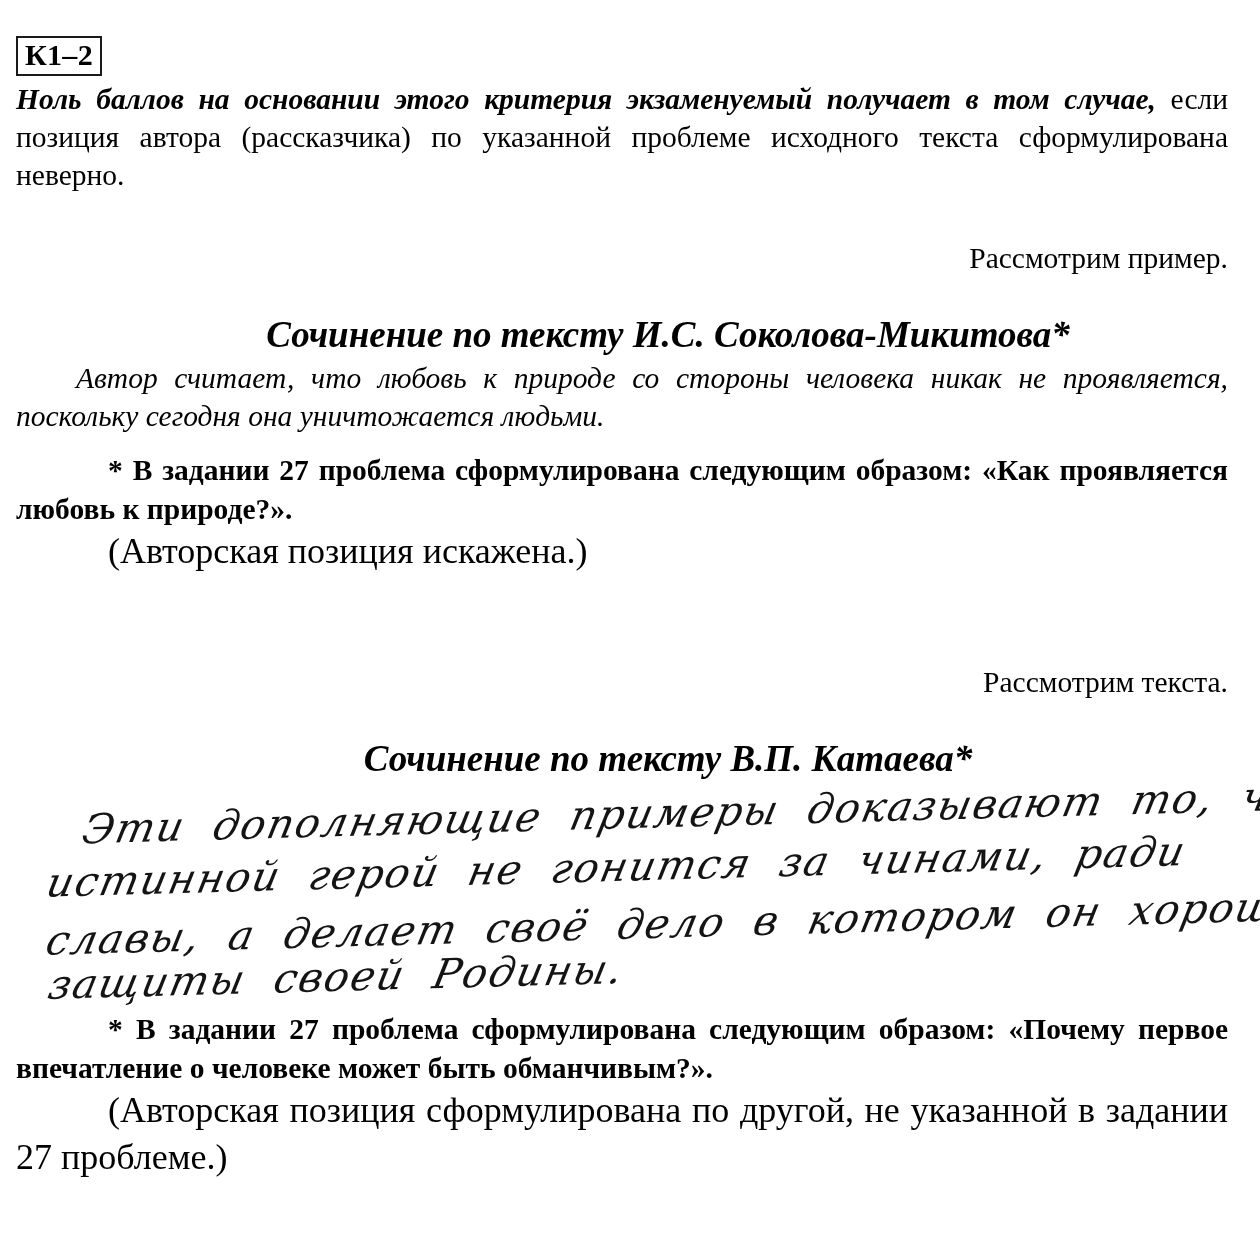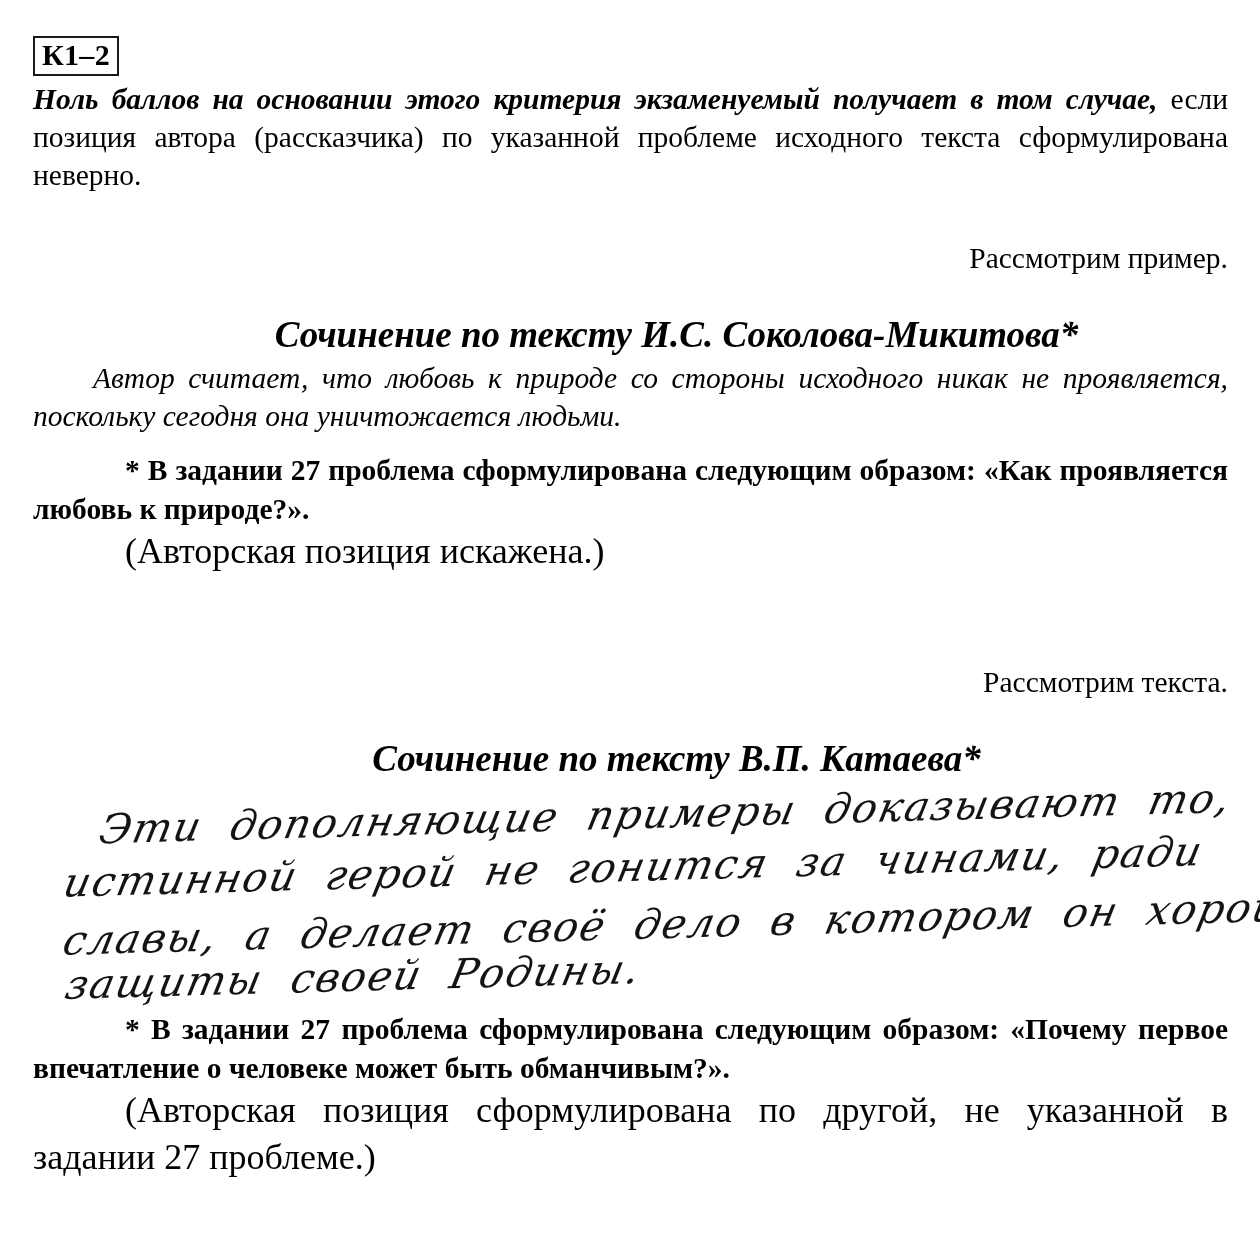--- a/index.html
+++ b/index.html
@@ -14,21 +14,21 @@
     font-family: "Liberation Serif", "DejaVu Serif", serif;
     color: #000000;
     overflow: hidden;
   }
 
   .page {
     position: relative;
     width: 1260px;
     height: 1257px;
     box-sizing: border-box;
-    padding: 36px 32px 0 33px;
+    padding: 36px 32px 0 16px;
     background: #ffffff;
   }
 
   
   .badge-row {
     margin: 0 0 4px 0;
   }
   .badge {
     display: inline-block;
     border: 2px solid #1a1a1a;
@@ -147,21 +147,21 @@
   <p class="rule-para"><span class="lead">Ноль баллов на основании этого критерия экзаменуемый получает в том случае,</span><span class="rest"> если позиция автора (рассказчика) по указанной проблеме исходного текста сформулирована неверно.</span></p>
 
   <div class="spacer-lg"></div>
 
   <p class="consider">Рассмотрим пример.</p>
 
   <div class="spacer-md"></div>
 
   <p class="essay-head">Сочинение по тексту И.С. Соколова-Микитова*</p>
 
-  <p class="essay-body">Автор считает, что любовь к природе со стороны исходного никак не проявляется, поскольку сегодня она уничтожается людьми.</p>
+  <p class="essay-body">Автор считает, что любовь к природе со стороны человека никак не проявляется, поскольку сегодня она уничтожается людьми.</p>
 
   <div class="spacer-sm"></div>
 
   <p class="footnote">* В задании 27 проблема сформулирована следующим образом: «Как проявляется любовь к природе?».</p>
 
   <p class="comment">(Авторская позиция искажена.)</p>
 
   <div class="spacer-lg"></div>
 
 

